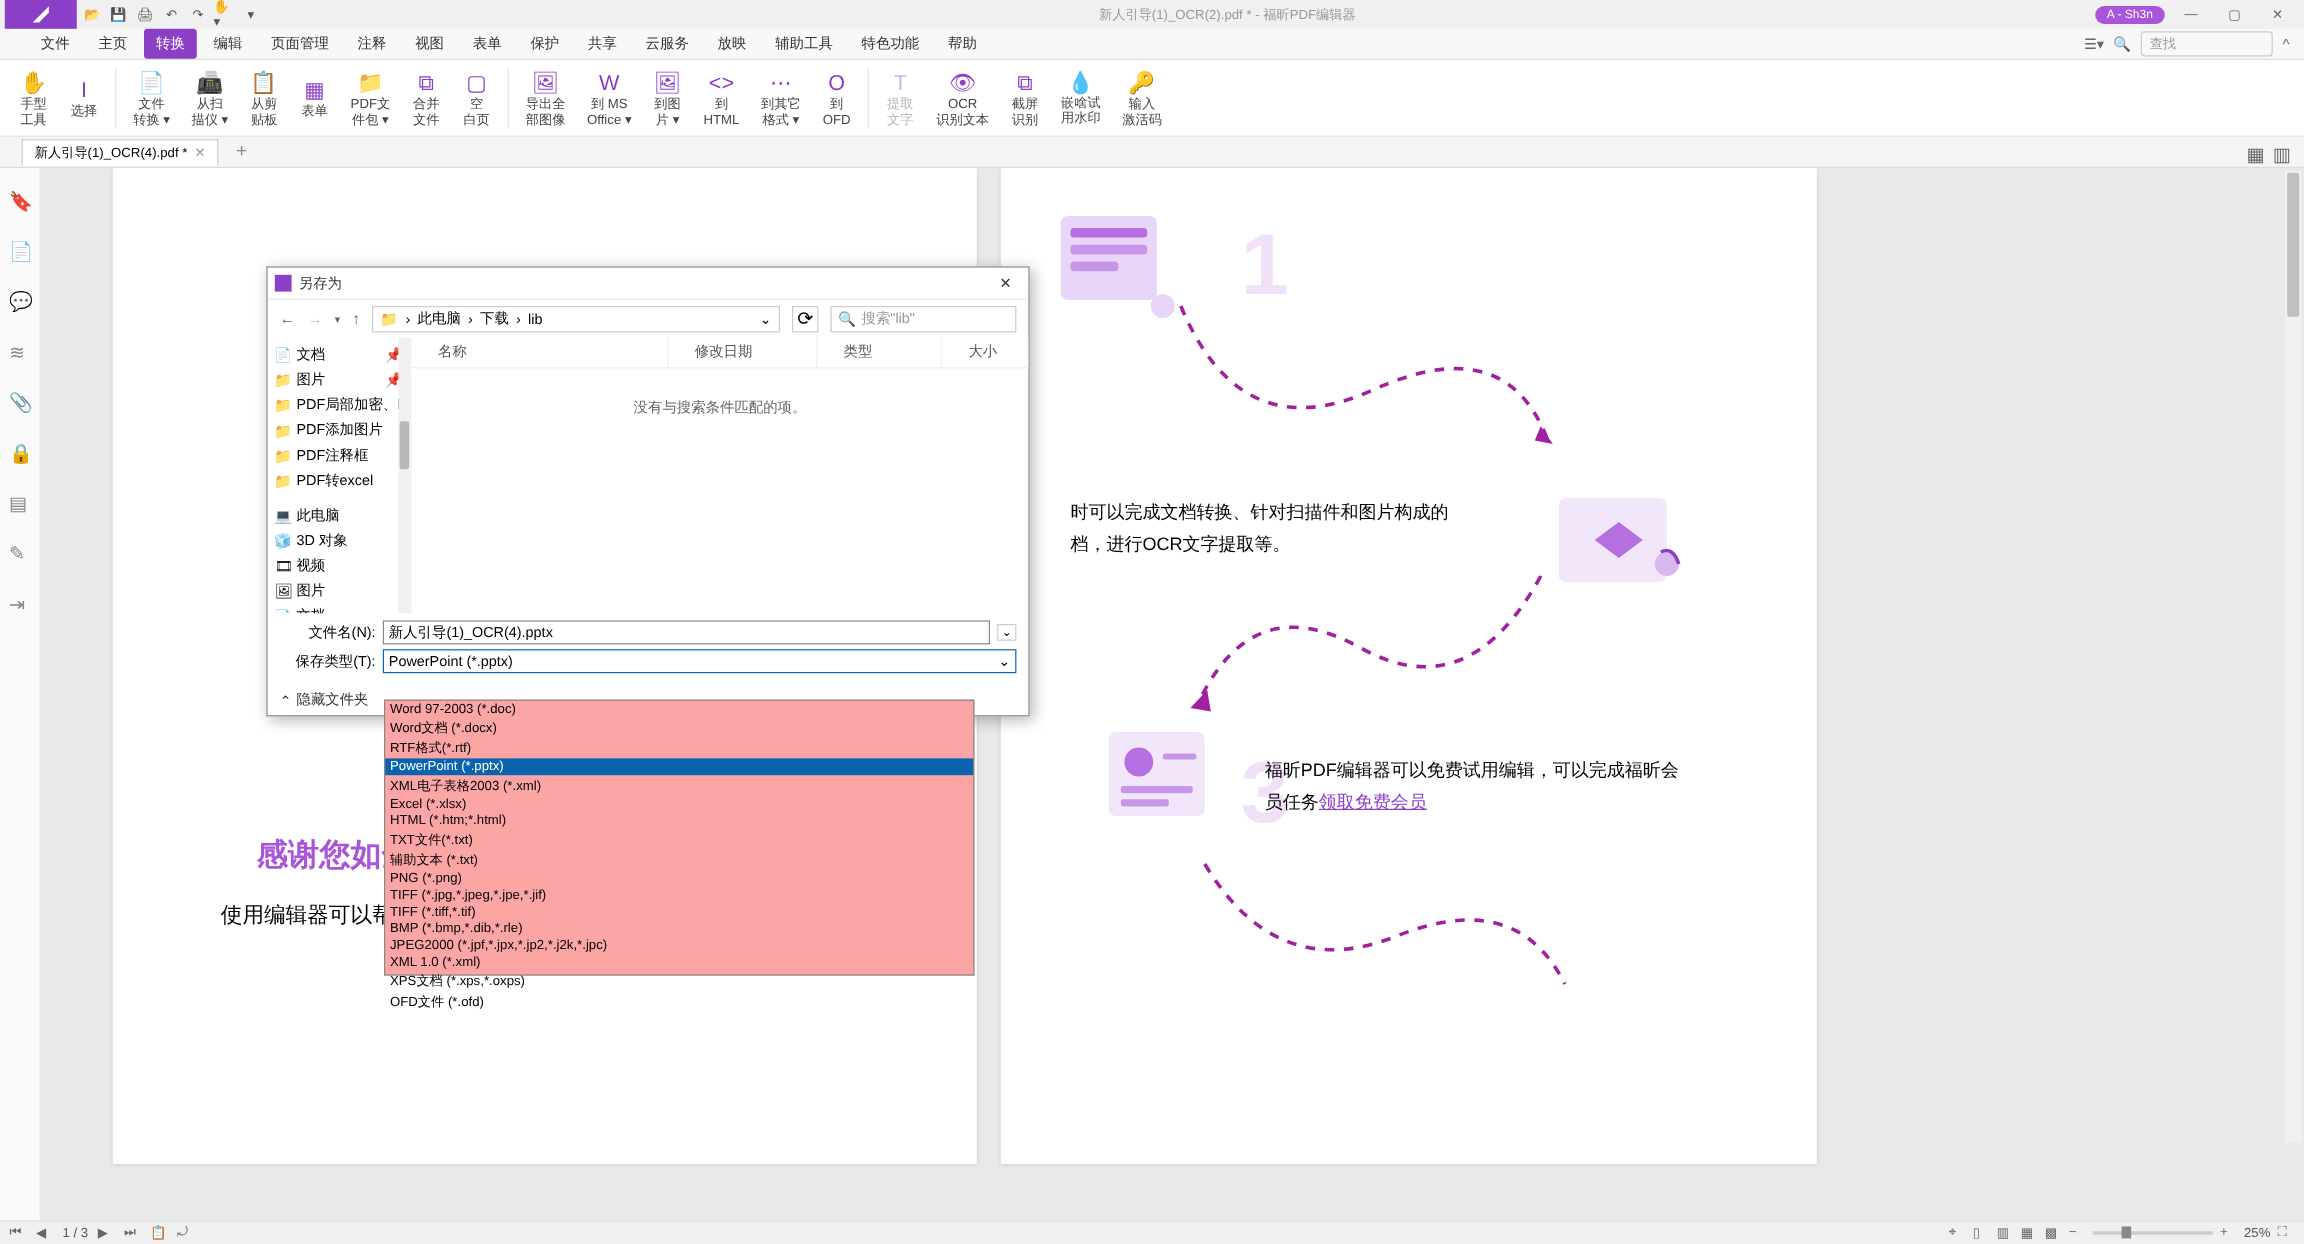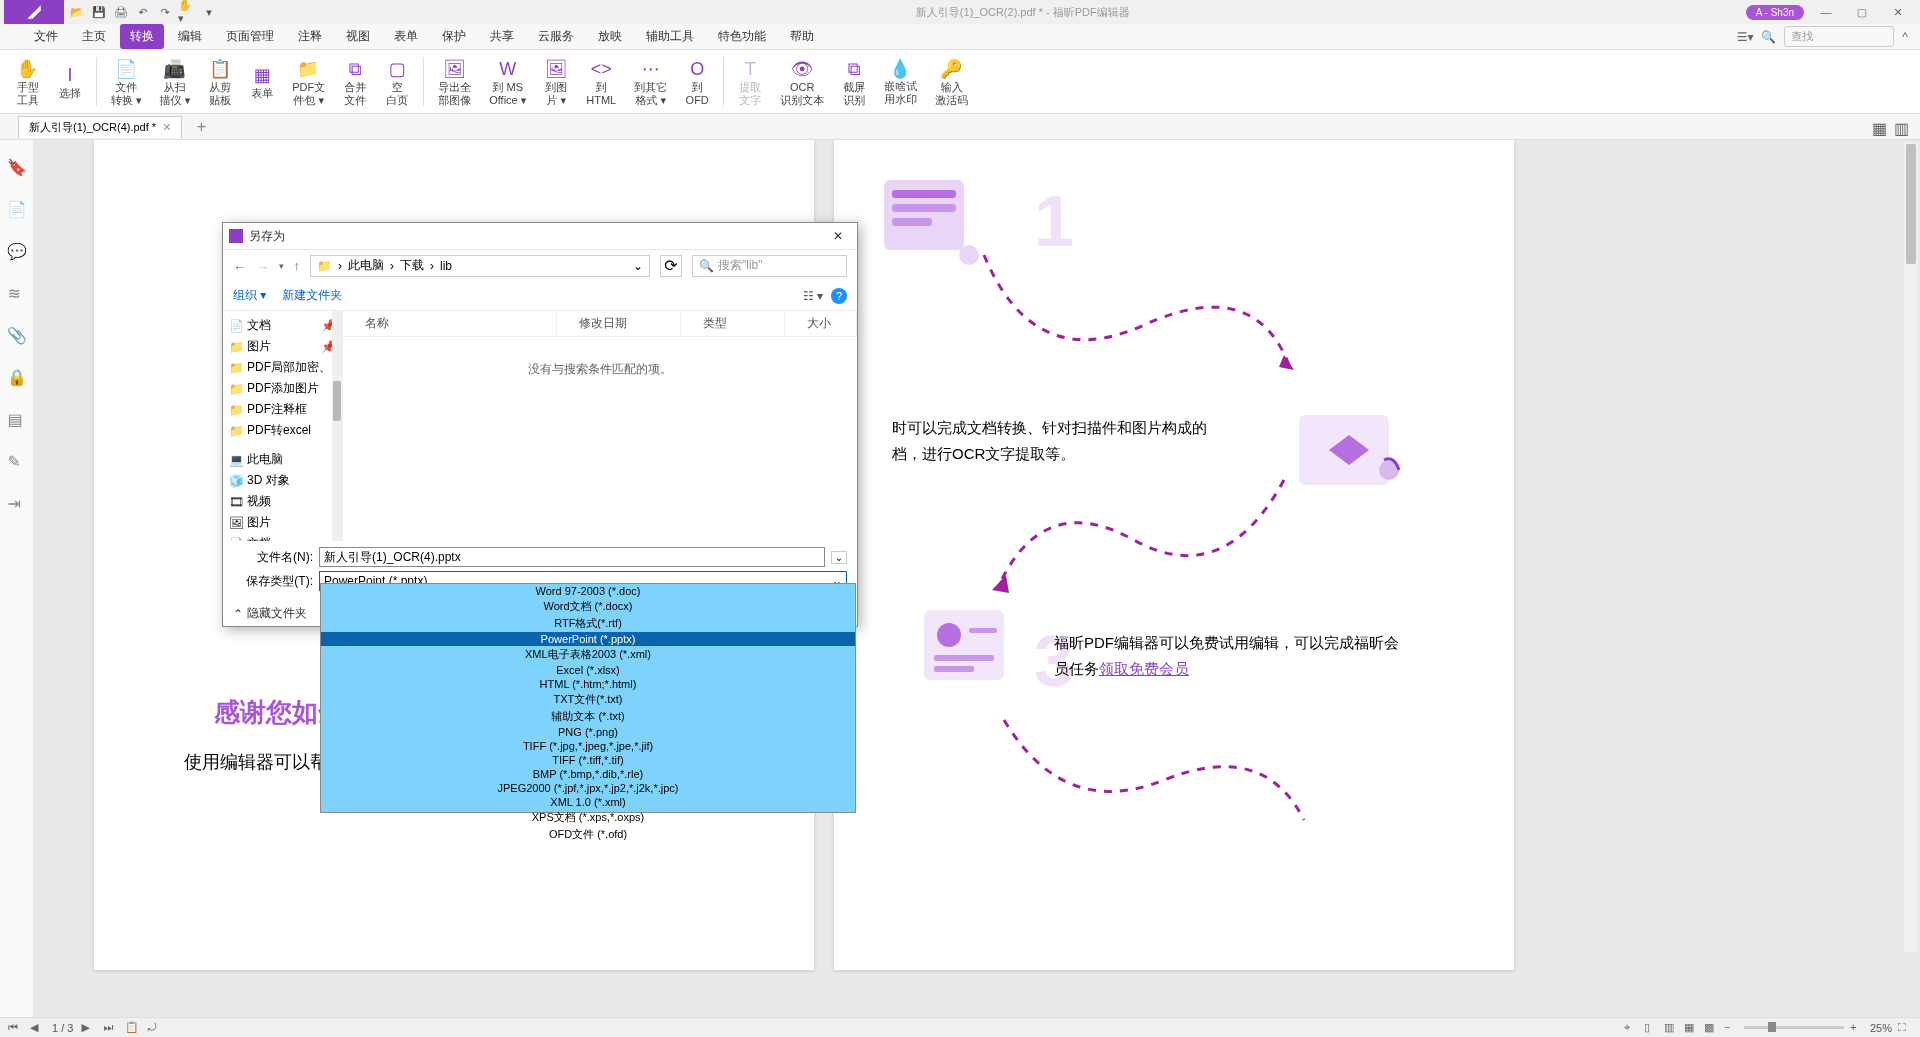--- a/index.html
+++ b/index.html
@@ -83,21 +83,21 @@
 .fh { padding: 4px 8px; border-right: 1px solid #f0f0f0; margin-left: 14px; }
 .fh1 { width: 200px; } .fh2 { width: 110px; } .fh3 { width: 90px; } .fh4 { flex:1; }
 .empty-msg { text-align: center; padding: 24px; font-size: 12px; color: #666; }
 
 .dlg-fields { padding: 6px 10px; font-size: 12px; }
 .field-row { display: flex; align-items: center; margin-bottom: 4px; gap: 6px; }
 .field-label { width: 80px; text-align: right; }
 .field-input { flex: 1; height: 20px; border: 1px solid #888; padding: 0 4px; font-size: 12px; }
 .field-select { flex: 1; height: 20px; border: 1px solid #0a64ad; padding: 0 4px; font-size: 12px; display: flex; align-items: center; justify-content: space-between; background: #fff; cursor: pointer; }
 
-.dropdown-list { position: absolute; left: 320px; top: 583px; width: 536px; background: #7dd3fc; border: 1px solid #888; z-index: 200; font-size: 11px; max-height: 230px; text-align: center; }
+.dropdown-list { position: absolute; left: 320px; top: 583px; width: 492px; background: #fca5a5; border: 1px solid #888; z-index: 200; font-size: 11px; max-height: 230px; }
 .dd-item { padding: 1px 4px; cursor: pointer; }
 .dd-item.sel { background: #0a64ad; color: #fff; }
 
 .hide-folders { display: flex; align-items: center; gap: 4px; padding: 4px 10px; font-size: 12px; color: #333; cursor: pointer; }
 
 .statusbar { position: absolute; bottom: 0; left: 0; right: 0; height: 20px; background: #f0f0f0; border-top: 1px solid #ddd; display: flex; align-items: center; padding: 0 8px; font-size: 11px; color: #555; gap: 10px; }
 .sb-left { display: flex; gap: 8px; align-items: center; }
 .sb-right { margin-left: auto; display: flex; gap: 6px; align-items: center; }
 .sb-icon { width: 14px; height: 14px; color: #666; cursor: pointer; }
 .zoom-slider { width: 100px; height: 3px; background: #ccc; position: relative; }
@@ -363,28 +363,20 @@
         <span>›</span>
       <span>lib</span>
       <span style="margin-left:auto;">⌄</span>
     </div>
     <div class="nav-refresh">⟳</div>
     <div class="nav-search">
       <span>🔍</span>
       <span>搜索"lib"</span>
     </div>
   </div>
-  <div class="dlg-toolbar">
-    <span>组织 ▾</span>
-    <span>新建文件夹</span>
-    <div class="dlg-toolbar-right">
-      <span class="view-icon">☷ ▾</span>
-      <span class="help-icon">?</span>
-    </div>
-  </div>
   <div class="dlg-body">
     <div class="dlg-tree" id="dlg-tree">
       <div class="tree-item">
           <span class="tree-icon ">📄</span>
           <span>文档</span>
           <span style="margin-left:auto;color:#888;">📌</span>
         </div>
         <div class="tree-item">
           <span class="tree-icon folder-y">📁</span>
           <span>图片</span>

